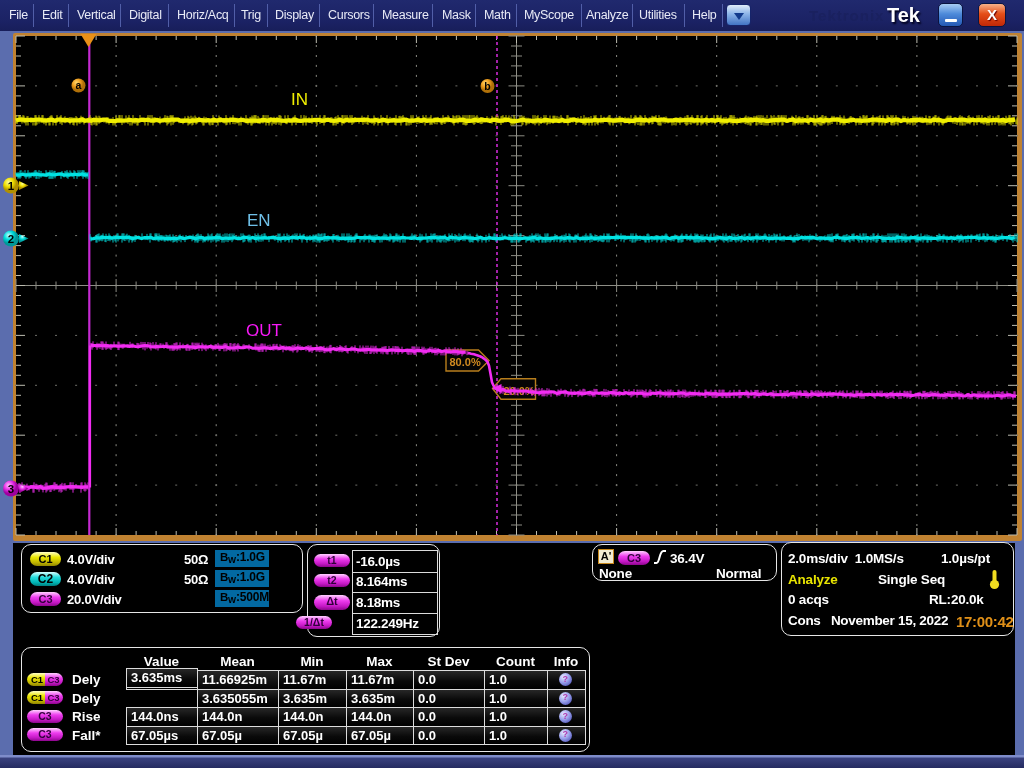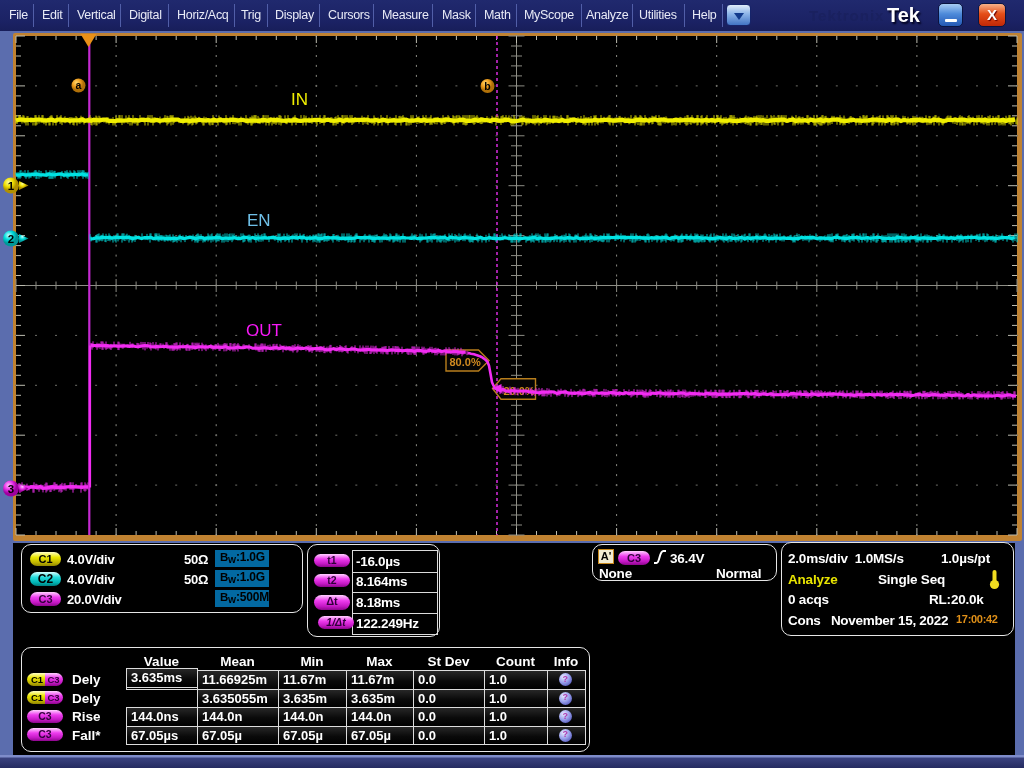--- a/index.html
+++ b/index.html
@@ -174,21 +174,21 @@
 <div class="wt" style="left:67px;top:592px;font-size:13px;letter-spacing:-0.2px">20.0V/div</div>
 <div class="bwbox" style="left:215px;top:590px;width:54px;height:17px"><span style="font-size:11.5px">B</span><span style="font-size:8.5px;vertical-align:-2px">W</span>:500M</div>
 <div class="panel" style="left:307px;top:544px;width:133px;height:93px"></div>
 <div style="position:absolute;left:352px;top:550px;width:86px;height:85px;border:1px solid #dcdcdc"></div>
 <div class="pill pm" style="left:314px;top:553.5px;width:36px;height:13px;line-height:13px;font-size:10.5px;color:#30003a;">t1</div>
 <div class="wt" style="left:356px;top:554px;font-size:13.5px;letter-spacing:-0.3px">-16.0µs</div>
 <div class="pill pm" style="left:314px;top:573.7px;width:36px;height:13px;line-height:13px;font-size:10.5px;color:#30003a;">t2</div>
 <div class="wt" style="left:356px;top:574px;font-size:13.5px;letter-spacing:-0.3px">8.164ms</div>
 <div class="pill pm" style="left:314px;top:594.7px;width:36px;height:15px;line-height:13px;font-size:11px;color:#30003a;">Δt</div>
 <div class="wt" style="left:356px;top:595px;font-size:13.5px;letter-spacing:-0.3px">8.18ms</div>
-<div class="pill pm" style="left:318px;top:615.5px;width:36px;height:13px;line-height:13px;font-size:10.5px;color:#30003a;font-style:italic;">1/Δt</div>
+<div class="pill pm" style="left:296px;top:615.5px;width:36px;height:13px;line-height:13px;font-size:10.5px;color:#30003a;">1/Δt</div>
 <div class="wt" style="left:356px;top:616px;font-size:13.5px;letter-spacing:-0.3px">122.249Hz</div>
 <div style="position:absolute;left:352px;top:571.5px;width:86px;height:1px;background:#dcdcdc"></div>
 <div style="position:absolute;left:352px;top:592px;width:86px;height:1px;background:#dcdcdc"></div>
 <div style="position:absolute;left:352px;top:612.5px;width:86px;height:1px;background:#dcdcdc"></div>
 <div class="panel" style="left:592px;top:544px;width:185px;height:37px"></div>
 <div style="position:absolute;left:598px;top:549px;width:16px;height:15px;background:#f2ecd2;border:1.5px solid #c8881c;color:#000;font-weight:bold;font-size:11px;text-align:center;line-height:13px">A'</div>
 <div class="pill pm" style="left:618px;top:550.5px;width:32px;height:14px;line-height:14px;font-size:11px;color:#30003a;">C3</div>
 <svg style="position:absolute;left:653px;top:549px" width="14" height="16" viewBox="0 0 14 16">
     <path d="M1 14 L3.5 14 C7 14 6 2 10.5 2 L13 2" stroke="#fff" stroke-width="2" fill="none"></path>
   </svg>
@@ -200,21 +200,21 @@
 <div class="wt" style="left:941px;top:551px;font-size:13.5px;letter-spacing:-0.2px">1.0µs/pt</div>
 <div class="wt" style="left:788px;top:572px;font-size:13.5px;letter-spacing:-0.2px;color:#e8e400">Analyze</div>
 <div class="wt" style="left:878px;top:572px;font-size:13.5px;letter-spacing:-0.2px">Single Seq</div>
 <svg style="position:absolute;left:988px;top:569px" width="13" height="21" viewBox="0 0 13 21">
     <rect x="4.5" y="1" width="4" height="13" rx="2" fill="#f0dc20"></rect>
     <circle cx="6.5" cy="15.5" r="4.6" fill="#f0dc20"></circle>
   </svg>
 <div class="wt" style="left:788px;top:592px;font-size:13.5px;letter-spacing:-0.2px">0 acqs</div>
 <div class="wt" style="left:929px;top:592px;font-size:13.5px;letter-spacing:-0.2px">RL:20.0k</div>
 <div class="wt" style="left:788px;top:613px;font-size:13.5px;letter-spacing:-0.3px">Cons&nbsp;&nbsp;&nbsp;November 15, 2022</div>
-<div class="wt" style="left:956px;top:613px;font-size:11px;letter-spacing:-0.3px;color:#e09018">17:00:42</div>
+<div class="wt" style="left:956px;top:613px;font-size:15px;letter-spacing:-0.3px;color:#e09018">17:00:42</div>
 <div class="panel" style="left:21px;top:647px;width:569px;height:105px"></div>
 <div class="hdr" style="left:126px;top:654px;width:71px">Value</div>
 <div class="hdr" style="left:197px;top:654px;width:81px">Mean</div>
 <div class="hdr" style="left:278px;top:654px;width:68px">Min</div>
 <div class="hdr" style="left:346px;top:654px;width:67px">Max</div>
 <div class="hdr" style="left:413px;top:654px;width:71px">St Dev</div>
 <div class="hdr" style="left:484px;top:654px;width:63px">Count</div>
 <div class="hdr" style="left:547px;top:654px;width:38px">Info</div>
 <div class="pill" style="left:27px;top:672.5px;width:36px;height:13px;overflow:hidden">
     <div style="position:absolute;left:0;top:0;width:50%;height:100%" class="py"></div>

